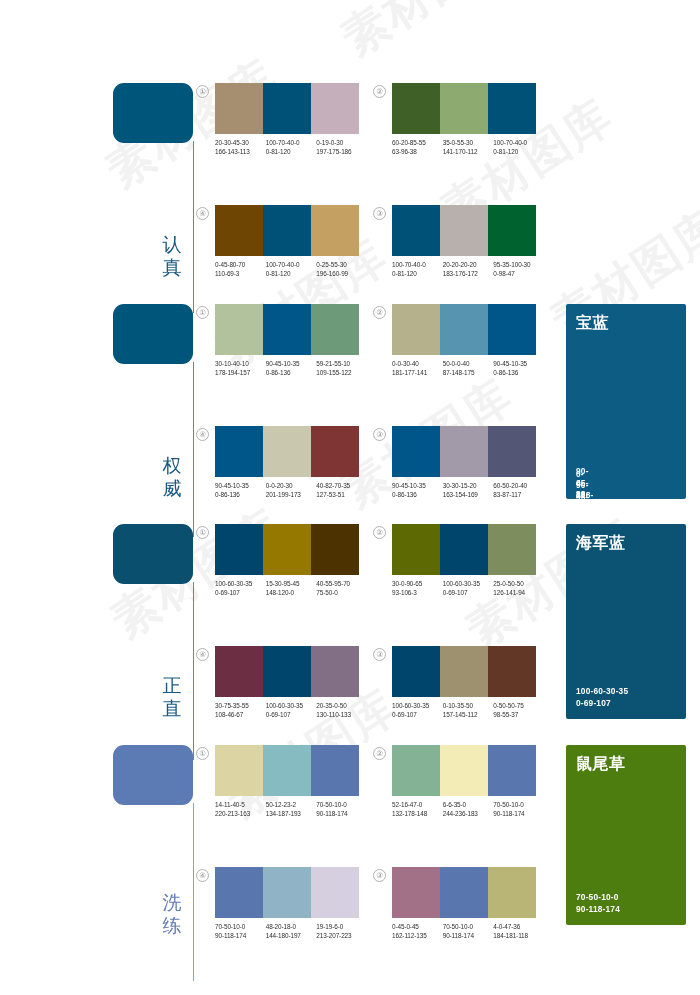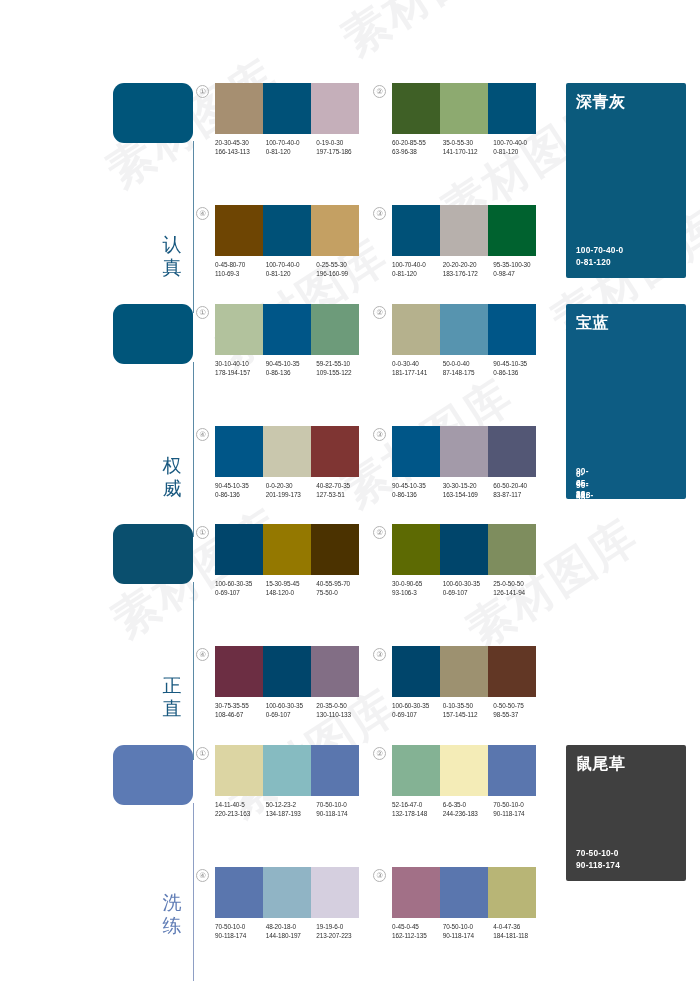--- a/index.html
+++ b/index.html
@@ -276,27 +276,20 @@
             <div>
               <b>20-20-20-20</b>
               <b>183-176-172</b>
             </div>
             <div>
               <b>95-35-100-30</b>
               <b>0-98-47</b>
             </div>
           </div>
         </div>
-        <div class="hero" style="background: rgb(11, 90, 124); top: 0px; height: 195px;">
-          <div class="hero-name">深青灰</div>
-          <div class="hero-vals">
-            <b>100-70-40-0</b>
-            <b>0-81-120</b>
-          </div>
-        </div>
       </div>
       <div class="section" style="top: 304px; height: 196px;">
         <div class="sec-left">
           <div class="badge" style="background: rgb(0, 85, 122);"></div>
           <div class="vrule" style="height: 175px; background: rgb(91, 138, 166);"></div>
           <div class="vlabel" style="color: rgb(24, 88, 127); bottom: 0px;">
             <span>权</span>
             <span>威</span>
           </div>
         </div>
@@ -490,20 +483,27 @@
             <div>
               <b>0-10-35-50</b>
               <b>157-145-112</b>
             </div>
             <div>
               <b>0-50-50-75</b>
               <b>98-55-37</b>
             </div>
           </div>
         </div>
+        <div class="hero" style="background: rgb(12, 82, 114); top: 0px; height: 195px;">
+          <div class="hero-name">海军蓝</div>
+          <div class="hero-vals">
+            <b>100-60-30-35</b>
+            <b>0-69-107</b>
+          </div>
+        </div>
       </div>
       <div class="section" style="top: 745px; height: 196px;">
         <div class="sec-left">
           <div class="badge" style="background: rgb(92, 122, 180);"></div>
           <div class="vrule" style="height: 178px; background: rgb(142, 159, 196);"></div>
           <div class="vlabel" style="color: rgb(95, 124, 181); bottom: 4px;">
             <span>洗</span>
             <span>练</span>
           </div>
         </div>
@@ -588,21 +588,21 @@
             <div>
               <b>70-50-10-0</b>
               <b>90-118-174</b>
             </div>
             <div>
               <b>4-0-47-36</b>
               <b>184-181-118</b>
             </div>
           </div>
         </div>
-        <div class="hero" style="background: #404040; top: 0px; height: 136px;">
+        <div class="hero" style="background: #4d7c0f; top: 0px; height: 180px;">
           <div class="hero-name">鼠尾草</div>
           <div class="hero-vals">
             <b>70-50-10-0</b>
             <b>90-118-174</b>
           </div>
         </div>
       </div>
     </div>
 
 </div>

